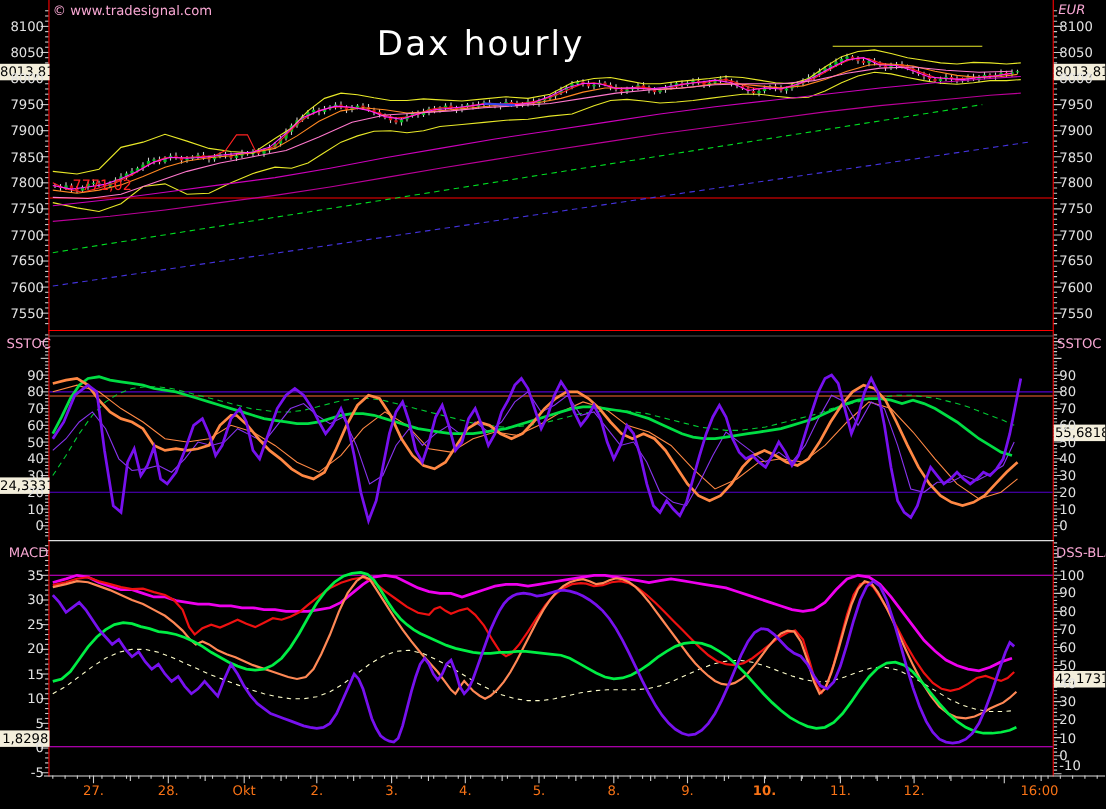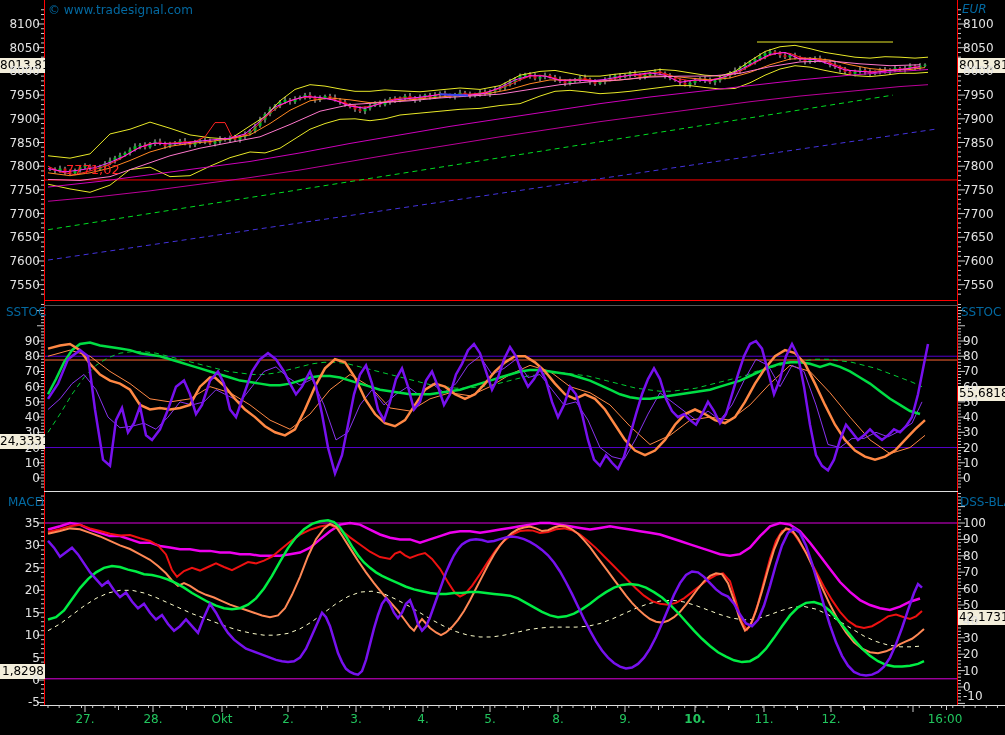--- a/index.html
+++ b/index.html
@@ -1,27 +1,27 @@
 <!DOCTYPE html>
 <html><head>
 <meta charset="utf-8">
 <style>
   html,body{margin:0;padding:0;background:#000;}
   .stage{position:relative;width:1005px;height:735px;background:#000;overflow:hidden;
          font-family:"DejaVu Sans",sans-serif;}
-  .txt{position:absolute;color:#0369a1;font-size:12px;white-space:nowrap;}
+  .txt{position:absolute;color:#f9a8d4;font-size:12px;white-space:nowrap;}
   .title{position:absolute;color:#fff;font-size:31px;letter-spacing:2px;transform:translateX(-50%);}
   .badge{position:absolute;background:#f3eedb;color:#000;font-size:12px;height:15px;line-height:15px;
          white-space:nowrap;}
   .badge.l{left:0;width:44px;text-align:right;padding-right:1px;}
   .badge.r{left:958px;width:47px;text-align:left;padding-left:1px;}
   .ylab{position:absolute;color:#e2e2e2;font-size:12px;line-height:14px;white-space:nowrap;}
   .ylab.l{left:0;width:40px;text-align:right;}
   .ylab.r{left:963px;text-align:left;}
-  .tlab{position:absolute;color:#22c55e;font-size:12px;transform:translateX(-50%);top:712px;}
+  .tlab{position:absolute;color:#f97316;font-size:12px;transform:translateX(-50%);top:712px;}
   .redlab{position:absolute;color:#ff2222;font-size:13px;}
   svg{position:absolute;left:0;top:0;}
 </style>
 </head>
 <body>
 
 <div class="stage">
   <svg id="cv" width="1005" height="735">
       <line x1="44.5" y1="0" x2="44.5" y2="706" stroke="#ff0000" stroke-width="1"></line>
       <line x1="957.5" y1="0" x2="957.5" y2="706" stroke="#ff0000" stroke-width="1"></line>
@@ -876,20 +876,21 @@
       <polyline points="48,630.688 60,623.9575 72,614.9835 84,606.0095 96,598.3816 108,592.9972 120,590.3050000000001 132,590.3050000000001 144,592.9972 156,597.4842 168,602.8686 180,608.253 192,613.6374 204,618.1244 216,622.6114 228,627.0984 240,630.688 252,633.3802000000001 264,635.175 276,635.175 288,633.3802000000001 300,628.8932 312,621.7139999999999 324,612.74 336,603.766 348,596.5868 360,592.0998 372,591.2024 384,593.8946 396,599.279 408,605.5608 420,612.74 432,619.9192 444,626.201 456,631.5853999999999 468,635.175 480,636.9698 492,636.9698 504,635.175 516,632.4828 528,629.7906 540,627.9958 552,627.0984 564,627.0984 576,627.0984 588,626.201 600,623.5088 612,619.0218 624,613.6374 636,608.253 648,603.766 660,601.0738 672,600.1764000000001 684,601.9712 696,605.5608 708,610.0478 720,614.5348 732,618.1244 744,619.9192 756,619.0218 768,615.4322 780,610.9452 792,607.3556 804,606.4582 816,609.1504 828,614.5348 840,621.7139999999999 852,628.8932 864,636.0724 876,641.4568 888,645.0464 900,646.8412000000001 912,646.8412000000001 922,645.9438" fill="none" stroke="#ffffcc" stroke-width="1" stroke-dasharray="4,4"></polyline>
       <polyline points="48,529.56 60,526.28 70,523 80,524.64 90,529.56 100,532.84 110,536.12 120,536.12 130,539.4 140,542.68 150,542.68 160,545.96 170,547.6 180,549.24 190,549.24 200,550.88 210,550.88 220,552.52 230,552.52 240,554.16 250,554.16 260,555.8 270,555.8 280,555.8 290,554.16 300,552.52 310,547.6 320,539.4 330,531.2 340,524.64 350,523 360,524.64 370,529.56 380,534.48 390,537.76 400,539.4 410,539.4 420,542.68 430,539.4 440,536.12 450,532.84 460,531.2 470,531.2 480,532.84 490,531.2 500,529.56 510,527.92 520,526.28 530,524.64 540,523 550,523 560,524.64 570,526.28 580,527.92 590,529.56 600,527.92 610,526.28 620,527.92 630,529.56 640,531.2 650,532.84 660,534.48 670,537.76 680,541.04 690,544.32 700,547.6 710,550.88 720,554.16 730,555.8 740,554.16 750,547.6 760,536.12 770,526.28 780,523 790,524.64 800,531.2 810,542.68 820,555.8 830,568.92 840,582.04 850,591.88 860,600.08 870,605 880,608.28 890,609.92 900,606.64 910,601.72 920,598.44" fill="none" stroke="#ee00ee" stroke-width="2.5"></polyline>
       <polyline points="48,531.974 60,529.2818 70,526.1409 80,524.7948 90,528.3844 100,531.0766 110,533.7687999999999 120,535.5636 130,535.1149 140,538.2558 150,540.948 158,545.435 166,554.409 172,570.1135 177,576.844 184,571.0109 192,567.87 200,570.5622 208,566.9726 216,563.383 224,566.9726 232,570.1135 240,566.0752 248,562.0369 256,563.383 264,560.6908 272,556.6525 280,549.922 290,541.8454 300,534.6662 310,529.7305 320,526.5896 330,524.7948 340,529.2818 350,537.3584 360,544.5376 370,551.7168 380,557.1012000000001 390,558.896 395,553.5116 400,551.7168 405,555.3063999999999 410,557.9986 418,554.8577 425,553.0629 432,558.896 440,568.7674 448,582.2284 455,592.9972 460,596.5868 465,593.8946 472,585.818 480,574.1518 488,561.5882 496,549.922 504,540.948 512,534.6662 520,531.0766 528,530.1792 533,530.6279000000001 540,532.8714 548,531.974 556,529.2818 564,528.3844 572,530.1792 580,534.6662 588,540.948 596,548.1272 604,556.2038 612,564.2804 620,572.357 628,580.4336 636,588.5102 644,595.6894 652,601.0738 660,603.766 668,604.6634 676,602.8686 684,598.3816 692,592.0998 700,585.818 708,579.5362 716,575.0492 723,573.2544 730,581.331 736,601.5225 742,622.6114 747,629.7906 752,621.7139999999999 758,603.766 764,581.331 770,558.896 776,540.948 782,531.0766 788,529.2818 794,533.7687999999999 800,542.7428 808,556.2038 816,571.4596 824,586.7154 832,600.1764000000001 840,611.8426 848,620.8166 856,626.201 864,627.9958 872,626.201 880,621.7139999999999 888,616.3296 896,614.5348 904,617.227 910,619.0218 916,616.3296 922,610.9452" fill="none" stroke="#ee1111" stroke-width="2"></polyline>
       <polyline points="48,533.7687999999999 60,531.0766 70,528.3844 80,529.2818 90,532.8714 100,536.461 110,540.948 120,545.435 130,549.0246 140,554.409 150,559.7934 158,566.0752 166,573.2544 172,580.4336 178,585.818 184,583.1258 190,585.818 198,591.2024 206,594.792 214,597.4842 222,601.0738 230,604.6634 238,607.3556 246,610.0478 254,612.74 262,615.4322 270,617.227 278,615.4322 285,608.253 292,594.792 300,576.844 308,556.2038 316,539.1532 324,528.3844 330,523.8974000000001 336,526.5896 342,535.5636 350,548.1272 358,560.6908 366,572.357 374,583.1258 382,592.9972 390,601.9712 398,610.9452 404,619.0218 410,627.0984 414,630.688 418,624.4062 422,619.0218 426,623.5088 430,627.9958 436,632.4828 441,635.175 446,632.4828 452,627.0984 458,619.9192 464,610.9452 470,600.1764000000001 476,588.5102 482,576.844 488,565.1778 494,554.409 500,545.435 506,538.2558 512,532.8714 518,529.2818 524,527.487 530,526.5896 536,528.3844 542,531.0766 548,530.1792 554,527.487 560,525.6922 566,526.5896 572,529.2818 578,533.7687999999999 584,540.0506 590,547.2298 596,555.3063999999999 602,563.383 608,571.4596 614,579.5362 620,587.6128 626,595.6894 632,602.8686 638,609.1504 644,614.5348 650,619.0218 656,621.7139999999999 662,622.6114 668,620.8166 674,617.227 680,611.8426 686,604.6634 692,596.5868 698,588.5102 704,581.331 710,575.9466 716,573.2544 722,574.1518 728,583.1258 734,600.1764000000001 740,619.9192 745,630.688 750,626.201 756,610.9452 762,591.2024 768,569.6648 774,549.922 780,535.5636 786,528.3844 792,530.1792 798,538.2558 806,552.6142 814,569.6648 822,587.6128 830,604.6634 838,619.9192 846,632.4828 854,642.3542 862,648.636 870,652.2256 878,653.123 886,651.3282 894,647.7386 900,644.149 906,641.4568 912,638.7646 918,634.2776 924,628.8932" fill="none" stroke="#ff8855" stroke-width="2"></polyline>
       <polyline points="48,619.4705 56,617.227 64,610.4965 72,599.279 80,588.0615 88,579.0875 96,572.357 104,567.87 112,566.0752 120,566.9726 128,569.6648 136,571.4596 144,574.1518 152,575.0492 160,576.844 168,579.5362 176,583.1258 184,587.6128 192,592.9972 200,597.4842 208,601.9712 216,605.5608 224,608.253 232,609.1504 240,608.253 248,604.6634 256,598.3816 264,588.5102 272,575.9466 280,561.5882 288,548.1272 296,537.3584 304,529.2818 312,523.8974000000001 320,521.2052 328,520.3078 334,522.1025999999999 340,527.487 346,536.461 352,546.3324 358,555.3063999999999 364,562.4856 370,567.87 376,572.357 382,575.9466 390,579.5362 398,583.1258 406,586.7154 414,589.4076 422,591.2024 430,592.9972 438,593.8946 446,593.8946 454,592.9972 462,592.9972 470,592.0998 478,592.0998 486,592.9972 494,593.8946 502,594.792 510,595.6894 518,598.3816 526,602.8686 534,607.3556 542,611.8426 550,615.4322 558,617.227 566,616.3296 574,613.6374 582,609.1504 590,603.766 598,597.4842 606,592.0998 614,587.6128 622,584.9206 630,584.0232 638,584.9206 646,587.6128 654,592.0998 662,597.4842 670,604.6634 678,612.74 686,621.7139999999999 694,630.688 702,638.7646 710,645.9438 718,652.2256 726,656.7126000000001 734,660.3022 742,662.097 750,661.1996 758,656.7126000000001 766,648.636 774,637.8672 782,626.201 790,615.4322 798,607.3556 806,602.8686 814,601.9712 822,604.6634 830,610.9452 838,619.9192 846,629.7906 854,639.662 862,648.636 870,655.8152 878,661.1996 886,664.7892 894,666.5840000000001 902,666.5840000000001 910,665.6866 918,663.8918 924,661.1996" fill="none" stroke="#00ee44" stroke-width="2.5"></polyline>
       <polyline points="48,540.948 54,547.6785 60,556.6525 66,552.1655 72,547.6785 78,554.409 84,563.383 90,572.357 96,579.0875 102,585.818 108,581.331 114,590.3050000000001 120,597.0355 126,592.5485 132,601.5225 138,608.253 144,603.766 150,612.74 156,619.4705 162,614.9835 168,623.9575 174,630.688 180,626.201 186,619.4705 192,626.201 198,632.9315 204,617.227 210,603.766 216,612.74 222,623.9575 228,632.9315 234,639.662 240,644.149 246,648.636 252,650.8795 258,653.123 264,655.3665 270,657.61 276,659.8534999999999 282,661.1996 288,662.097 294,661.1996 300,657.61 306,648.636 312,635.175 318,621.7139999999999 322,612.74 326,617.227 330,626.201 334,639.662 338,653.123 342,662.097 346,668.8275 350,671.9684 354,673.7632 358,674.6605999999999 362,671.071 366,659.8534999999999 370,644.149 374,628.4445000000001 378,614.9835 382,603.766 386,598.3816 390,603.766 394,612.74 398,618.1244 402,612.74 406,603.766 410,600.1764000000001 414,610.4965 418,623.9575 422,630.688 426,626.201 430,617.227 434,606.0095 438,594.792 442,583.5745 446,572.357 450,563.383 454,555.3063999999999 458,549.0246 462,544.5376 466,541.8454 470,540.0506 476,539.1532 482,540.0506 488,541.8454 494,540.948 500,539.1532 506,537.3584 512,536.461 518,537.3584 524,539.1532 530,541.8454 536,545.435 542,549.922 548,555.3063999999999 554,562.4856 560,571.4596 566,582.2284 572,593.8946 578,606.4582 584,619.0218 590,630.688 596,641.4568 602,650.4308 608,657.61 614,662.9944 620,666.5840000000001 626,668.3788 632,667.4814 638,663.8918 644,657.61 650,648.636 656,636.9698 662,623.5088 668,609.1504 674,594.792 680,583.1258 686,575.0492 692,571.4596 698,572.357 704,576.844 710,583.1258 716,589.4076 722,593.8946 728,596.5868 734,603.766 740,614.5348 746,623.5088 752,626.201 758,619.9192 764,605.5608 770,585.818 776,564.2804 782,545.435 788,532.8714 794,528.3844 800,532.8714 806,545.435 812,563.383 818,584.0232 824,605.5608 830,625.3036 836,642.3542 842,655.8152 848,665.6866 854,671.9684 860,674.6605999999999 866,675.558 872,674.6605999999999 878,671.9684 884,666.5840000000001 890,657.61 896,644.149 902,627.9958 908,610.0478 914,592.9972 918,584.0232 922,587.6128" fill="none" stroke="#7711ee" stroke-width="2.5"></polyline>
     </svg>
 
   <div class="txt" style="left:48px;top:3px;">© www.tradesignal.com</div>
   <div class="txt" style="left:962px;top:2px;font-style:italic;">EUR</div>
+  <div class="title" style="left:437px;top:22px;">Dax hourly</div>
 
   <div class="txt" style="left:6px;top:305px;">SSTOC</div>
   <div class="txt" style="left:961px;top:305px;">SSTOC</div>
   <div class="txt" style="left:8px;top:495px;">MACD</div>
   <div class="txt" style="left:960px;top:495px;">DSS-BLA</div>
 
   <div class="badge l" style="top:58px;">8013,81</div>
   <div class="badge r" style="top:58px;">8013,81</div>
   <div class="badge l" style="top:434px;">24,3331</div>
   <div class="badge r" style="top:386px;">55,6818</div>

